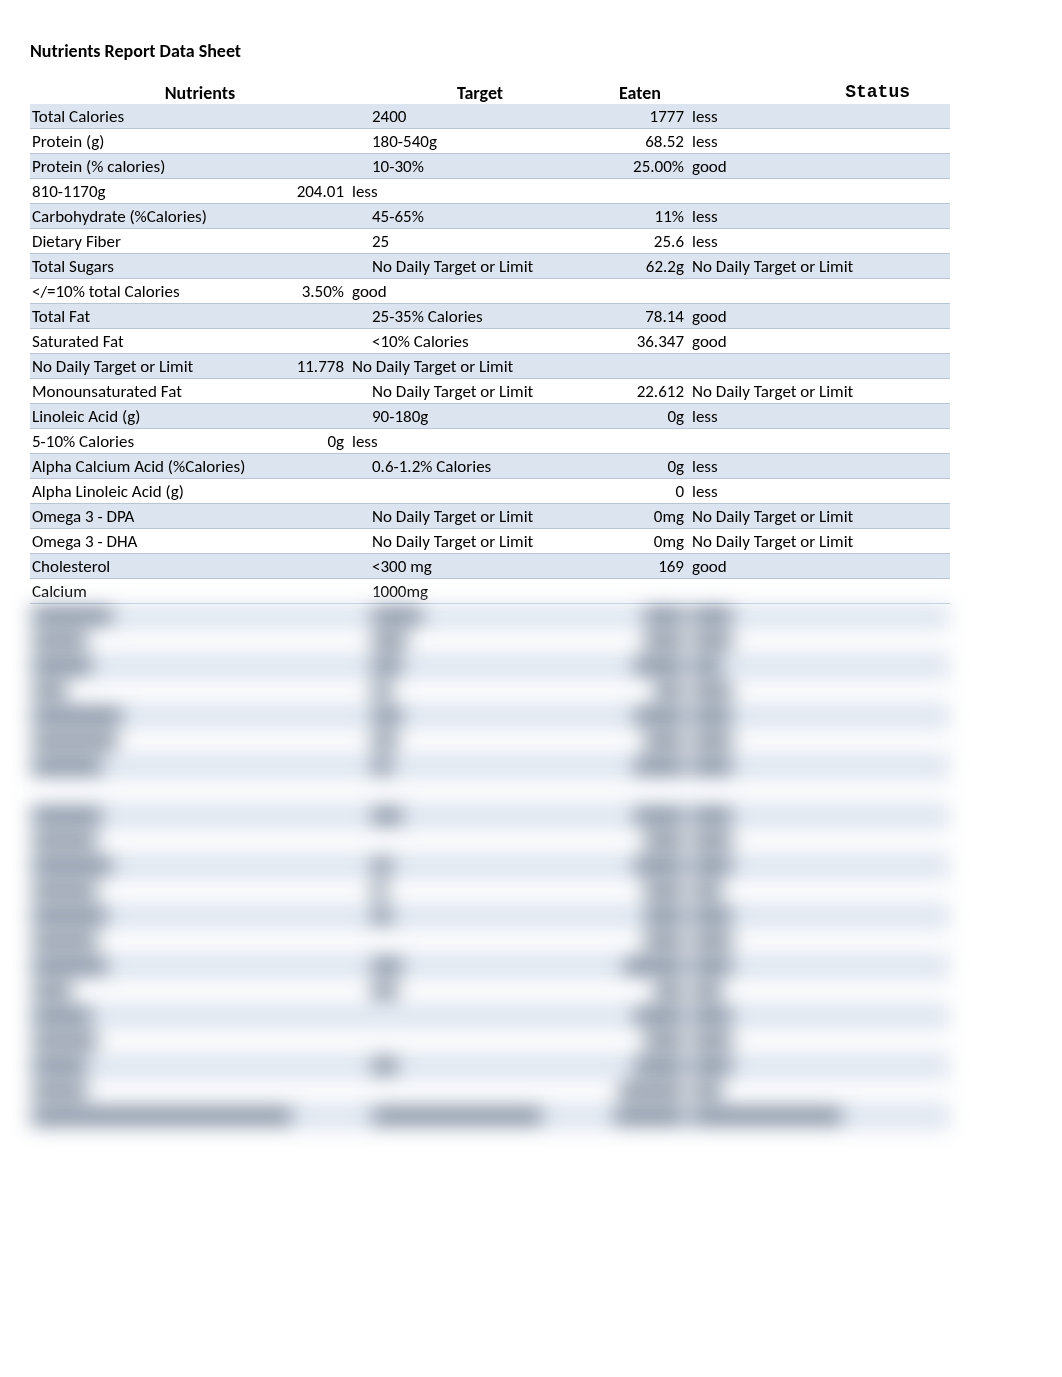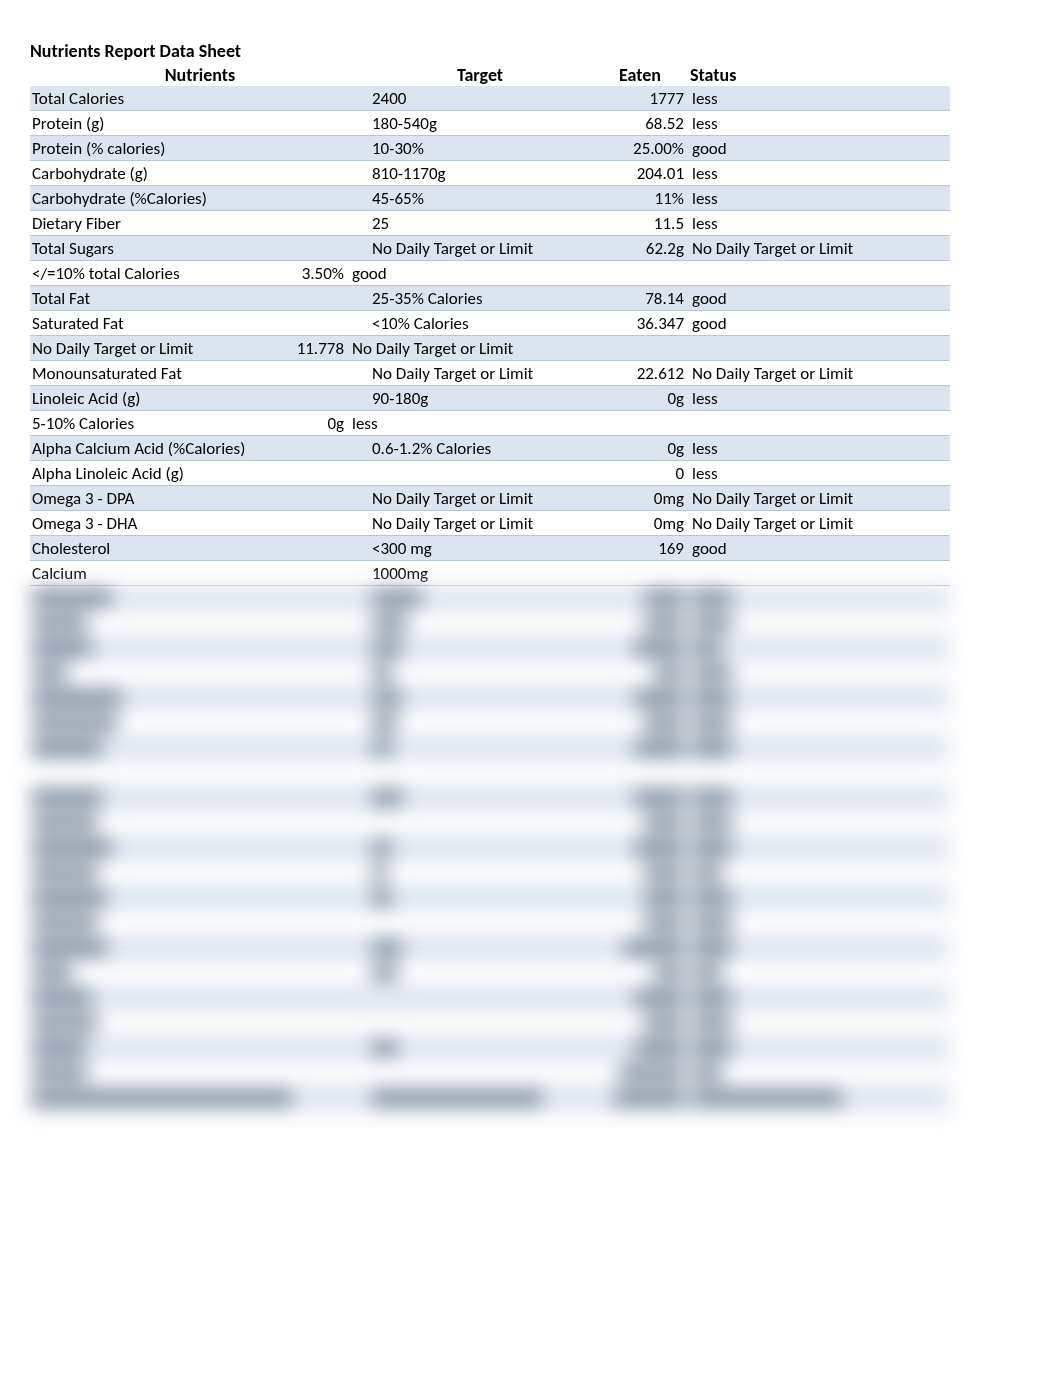--- a/index.html
+++ b/index.html
@@ -11,35 +11,35 @@
       font-family: Calibri, 'Segoe UI', Arial, sans-serif;
       background: #ffffff;
       padding: 40px 30px;
       font-size: 17px;
       color: #000;
       width: 1062px;
     }
     .title {
       font-weight: bold;
       font-size: 18px;
-      margin-bottom: 2px;
+      margin-bottom: 20px;
     }
     .table-wrap {
       width: 920px;
     }
     .header-row {
       display: flex;
       font-weight: bold;
       font-size: 18px;
       text-align: center;
     }
     .header-row .c1 { width: 340px; }
     .header-row .c2 { width: 220px; text-align: center; }
     .header-row .c3 { width: 100px; text-align: center; }
-    .header-row .c4 { width: 220px; text-align: left; }
+    .header-row .c4 { width: 220px; text-align: right; font-family: Liberation Mono, monospace; }
 
     .row {
       display: flex;
       align-items: center;
       height: 25px;
       border-bottom: 1px solid #b8c5d9;
     }
     .row.alt {
       background: #dce4ef;
     }
@@ -101,35 +101,34 @@
         <div class="c3">68.52</div>
         <div class="c4">less</div>
       </div>
       <div class="row alt">
         <div class="c1">Protein (% calories)</div>
         <div class="c2">10-30%</div>
         <div class="c3">25.00%</div>
         <div class="c4">good</div>
       </div>
       <div class="row">
-        <div class="c1">Carbohydrate (g)</div>
         <div class="c2">810-1170g</div>
         <div class="c3">204.01</div>
         <div class="c4">less</div>
       </div>
       <div class="row alt">
         <div class="c1">Carbohydrate (%Calories)</div>
         <div class="c2">45-65%</div>
         <div class="c3">11%</div>
         <div class="c4">less</div>
       </div>
       <div class="row">
         <div class="c1">Dietary Fiber</div>
         <div class="c2">25</div>
-        <div class="c3">11.5</div>
+        <div class="c3">25.6</div>
         <div class="c4">less</div>
       </div>
       <div class="row alt">
         <div class="c1">Total Sugars</div>
         <div class="c2">No Daily Target or Limit</div>
         <div class="c3">62.2g</div>
         <div class="c4">No Daily Target or Limit</div>
       </div>
       <div class="row">
         <div class="c2">&lt;/=10% total Calories</div>

